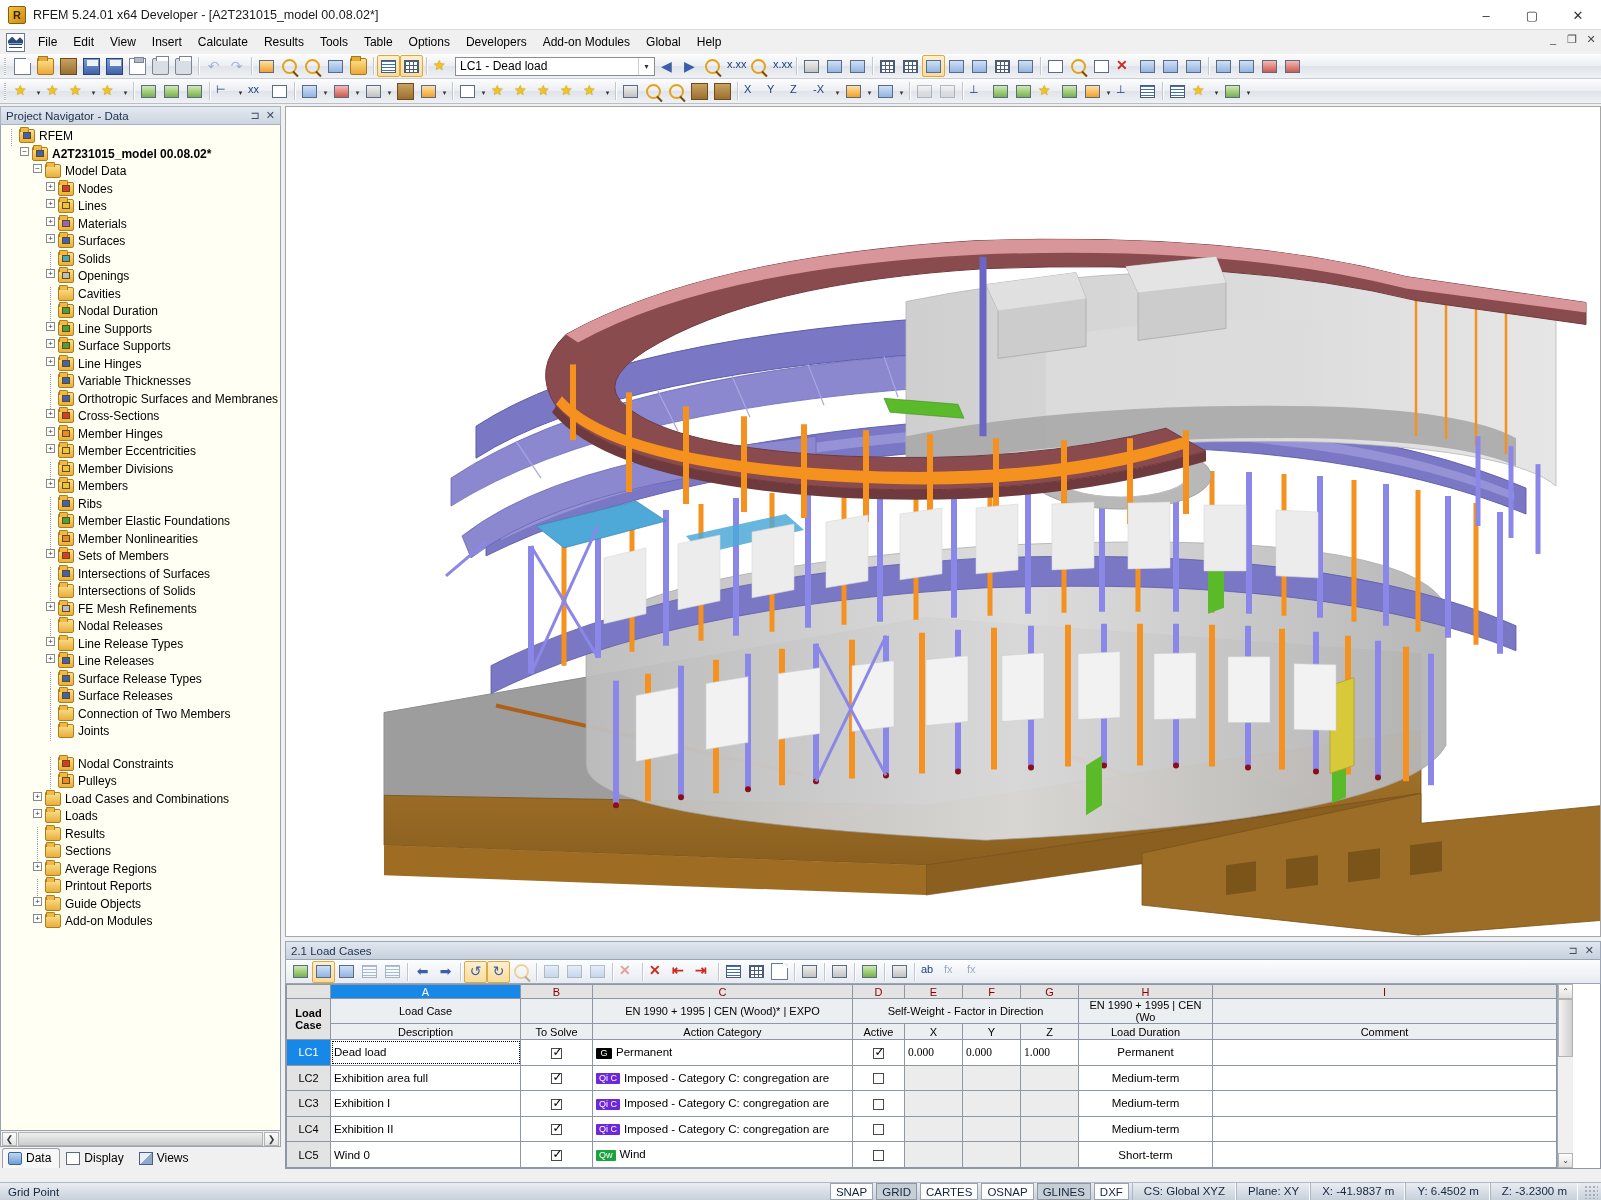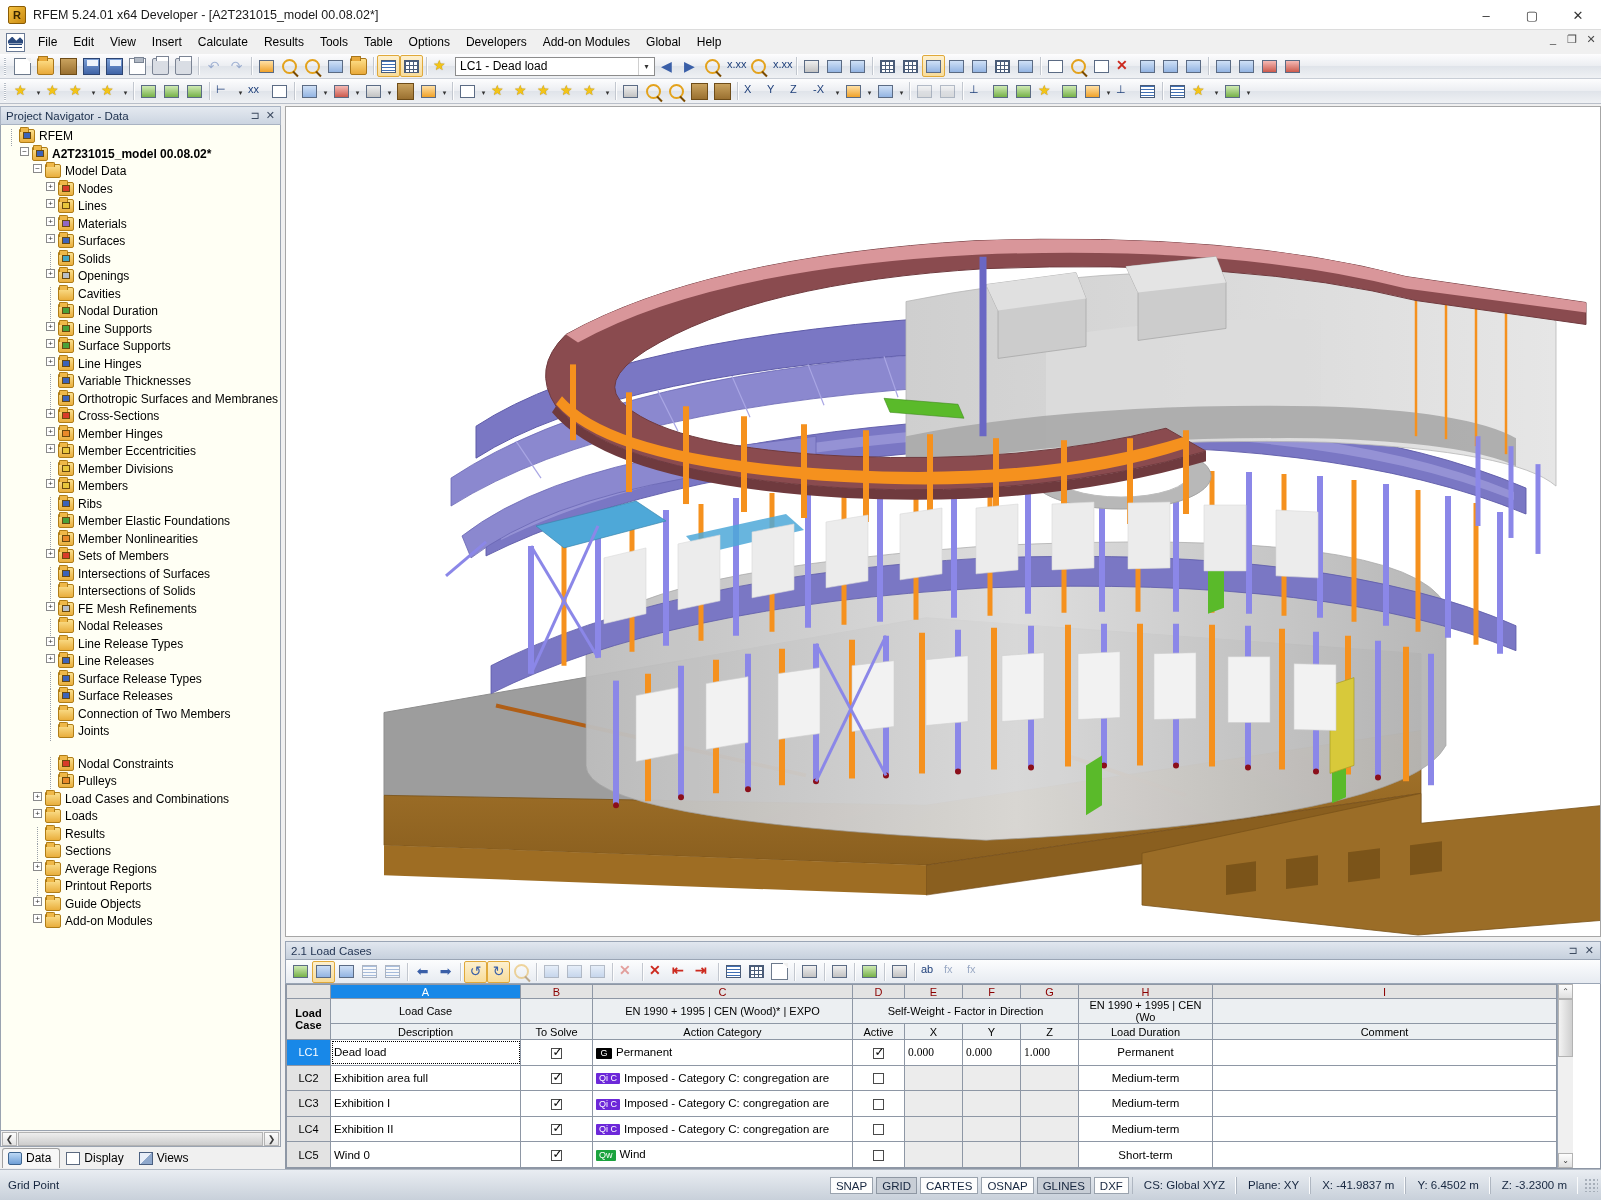--- a/index.html
+++ b/index.html
@@ -216,21 +216,21 @@
      background:linear-gradient(180deg,#fdfdfd,#e0e0e0); border:1px solid #b3b3b3; color:#3c3c3c;}
   .vscroll .sb-thumb { height:58px; background:linear-gradient(90deg,#f3f3f3,#cfcfcf); border:1px solid #b3b3b3; }
   .tbl-tabs { height:20px; display:flex; align-items:flex-end; padding-left:3px; background:#f0f0f0; }
   .tbl-tab { padding: 2px 7px 3px; font-size: 11.5px; background:#e9e9e9;
     border:1px solid #a8a8a8; border-bottom:none; border-radius: 0 6px 0 0; margin-right:-1px; }
   .tbl-tab.active { background:#f7f7f7; border-color:#7e7e7e; position:relative; z-index:2; }
 
   
   .statusbar {
     position:absolute; left:0; right:0; bottom:0; height:31px;
-    background:#f0f0f0; display:flex; flex-direction:row;
+    background:#f0f0f0; display:flex; flex-direction:column;
   }
   .status-top { height:14px; }
   .status-main {
     flex:1; background: linear-gradient(180deg,#e9edf2,#c8d0da);
     border-top:1px solid #b0b8c3; display:flex; align-items:center; font-size:11.5px; color:#16263f;
   }
   .st-text { padding-left:8px; }
   .st-right { margin-left:auto; display:flex; align-items:center; }
   .st-toggle { padding: 0 5px; height:17px; line-height:17px; margin-right:3px; font-size:11.5px;
      border:1px solid #9aa3ae; background:#fdfdfd; }

